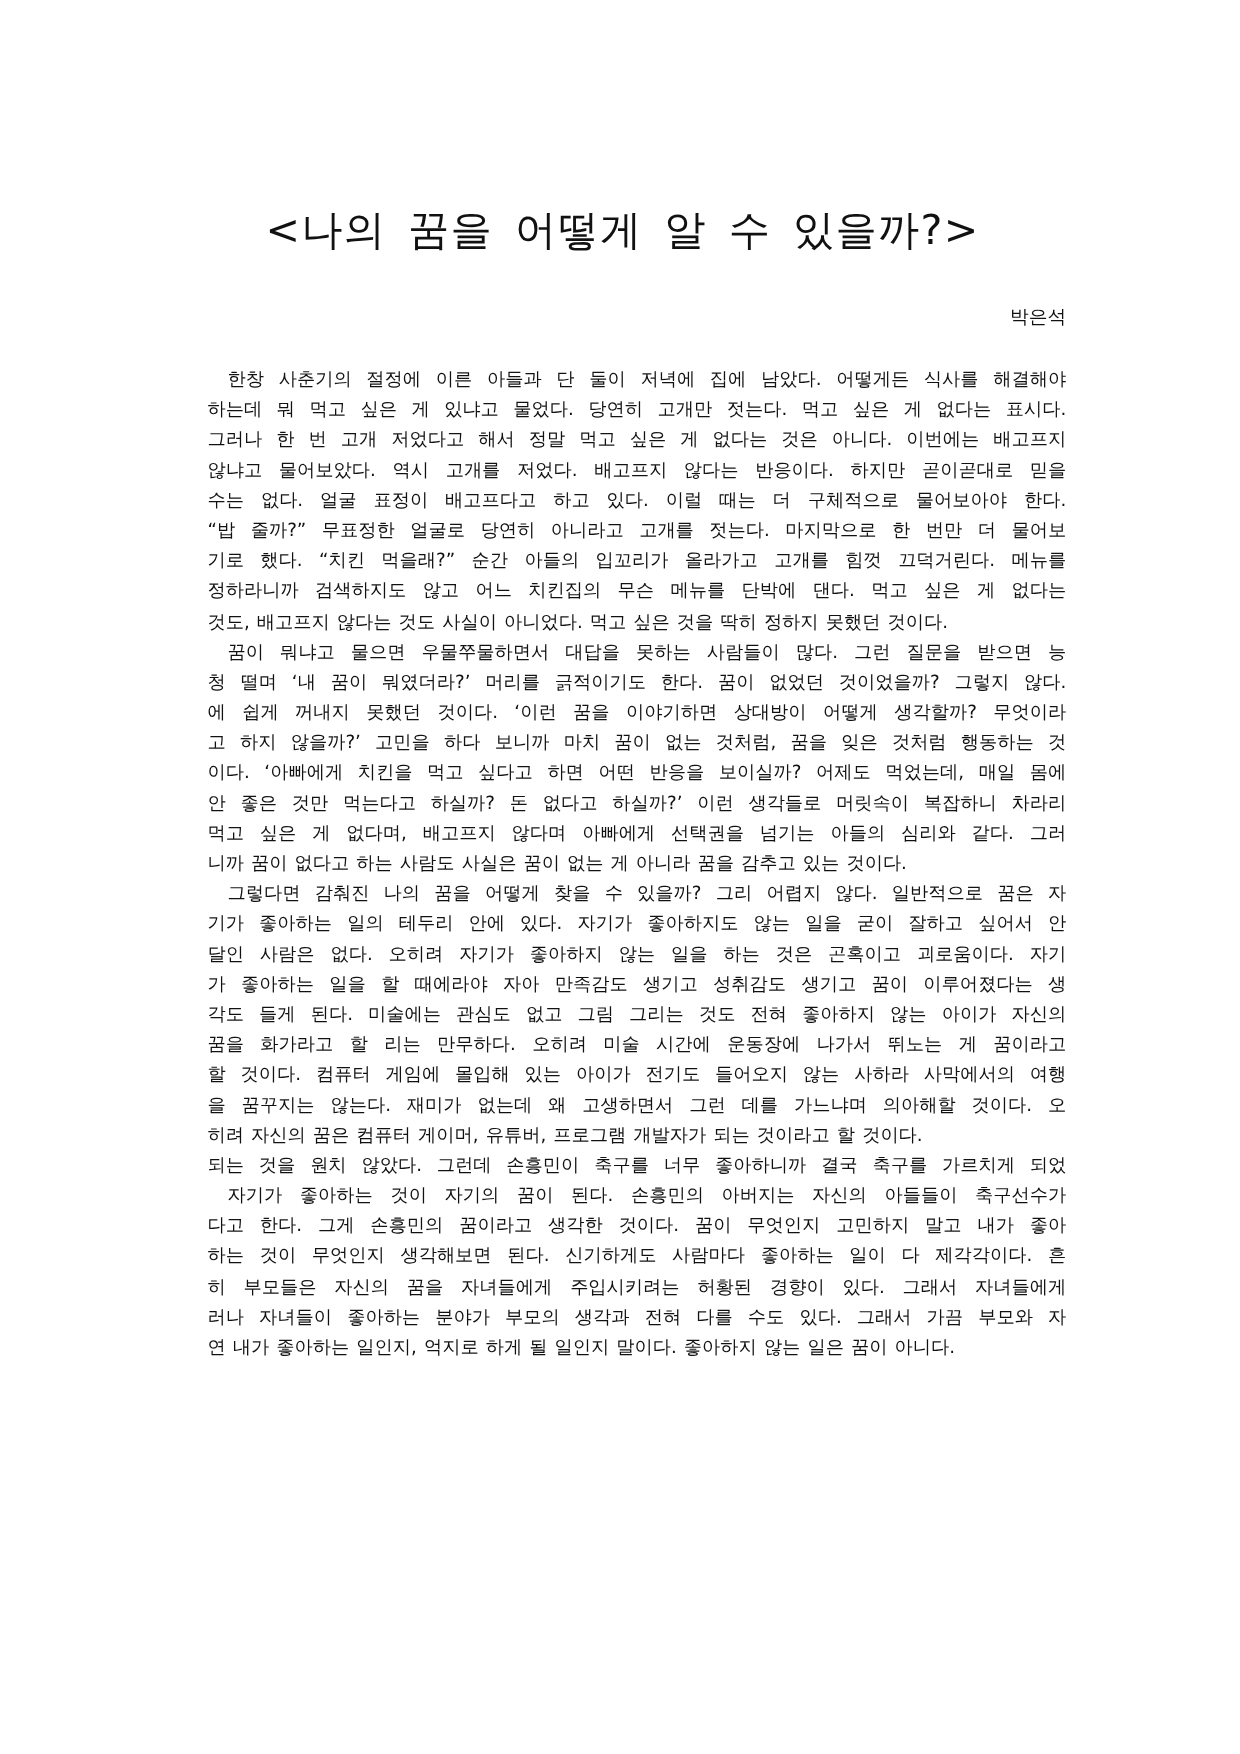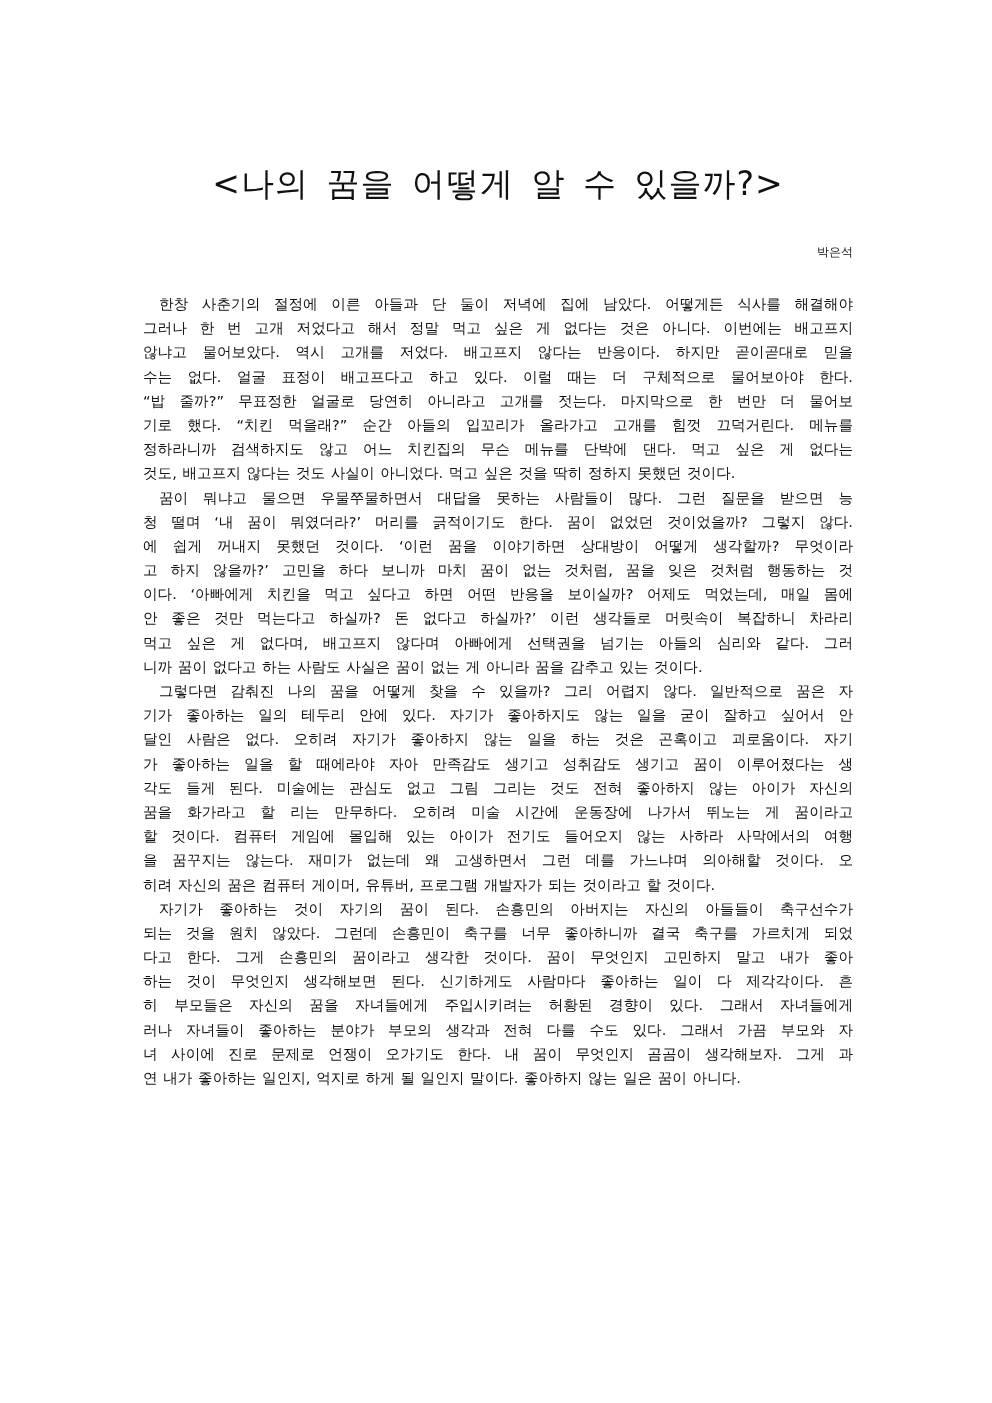--- a/index.html
+++ b/index.html
@@ -7,43 +7,45 @@
   .page {
     position: absolute; left: 143px; top: 0; width: 710px;
     font-family: "DejaVu Sans", sans-serif; color: #111;
   }
   .title {
     position: absolute; top: 162px; left: 0; width: 710px;
     text-align: center; font-size: 33px; font-weight: normal;
     letter-spacing: 1px; word-spacing: 6px; margin: 0;
   }
   .author {
-    position: absolute; top: 244px; right: 0; font-size: 12px; margin: 0;
+    position: absolute; top: 244px; right: 0; font-size: 15px; margin: 0;
   }
   .body {
     position: absolute; top: 292px; left: 0; width: 710px;
   }
   .line {
     display: block; height: 24.2px; line-height: 24.2px;
     font-size: 14.6px; white-space: nowrap;
     text-align: justify; text-align-last: justify;
     word-spacing: 1px;
+    margin-left: 23px;
   }
   .line.last { text-align-last: left; }
   .line.indent { padding-left: 16px; }
 </style>
 </head>
 <body>
 
 <div class="page">
   <h1 class="title">&lt;나의 꿈을 어떻게 알 수 있을까?&gt;</h1>
   <p class="author">박은석</p>
   <div class="body" id="doc-body">
       <div>
         <span class="line indent">한창 사춘기의 절정에 이른 아들과 단 둘이 저녁에 집에 남았다. 어떻게든 식사를 해결해야</span>
+        <span class="line">하는데 뭐 먹고 싶은 게 있냐고 물었다. 당연히 고개만 젓는다. 먹고 싶은 게 없다는 표시다.</span>
         <span class="line">그러나 한 번 고개 저었다고 해서 정말 먹고 싶은 게 없다는 것은 아니다. 이번에는 배고프지</span>
         <span class="line">않냐고 물어보았다. 역시 고개를 저었다. 배고프지 않다는 반응이다. 하지만 곧이곧대로 믿을</span>
         <span class="line">수는 없다. 얼굴 표정이 배고프다고 하고 있다. 이럴 때는 더 구체적으로 물어보아야 한다.</span>
         <span class="line">“밥 줄까?” 무표정한 얼굴로 당연히 아니라고 고개를 젓는다. 마지막으로 한 번만 더 물어보</span>
         <span class="line">기로 했다. “치킨 먹을래?” 순간 아들의 입꼬리가 올라가고 고개를 힘껏 끄덕거린다. 메뉴를</span>
         <span class="line">정하라니까 검색하지도 않고 어느 치킨집의 무슨 메뉴를 단박에 댄다. 먹고 싶은 게 없다는</span>
         <span class="line last">것도, 배고프지 않다는 것도 사실이 아니었다. 먹고 싶은 것을 딱히 정하지 못했던 것이다.</span>
       </div>
       <div>
         <span class="line indent">꿈이 뭐냐고 물으면 우물쭈물하면서 대답을 못하는 사람들이 많다. 그런 질문을 받으면 능</span>
@@ -60,23 +62,22 @@
         <span class="line">기가 좋아하는 일의 테두리 안에 있다. 자기가 좋아하지도 않는 일을 굳이 잘하고 싶어서 안</span>
         <span class="line">달인 사람은 없다. 오히려 자기가 좋아하지 않는 일을 하는 것은 곤혹이고 괴로움이다. 자기</span>
         <span class="line">가 좋아하는 일을 할 때에라야 자아 만족감도 생기고 성취감도 생기고 꿈이 이루어졌다는 생</span>
         <span class="line">각도 들게 된다. 미술에는 관심도 없고 그림 그리는 것도 전혀 좋아하지 않는 아이가 자신의</span>
         <span class="line">꿈을 화가라고 할 리는 만무하다. 오히려 미술 시간에 운동장에 나가서 뛰노는 게 꿈이라고</span>
         <span class="line">할 것이다. 컴퓨터 게임에 몰입해 있는 아이가 전기도 들어오지 않는 사하라 사막에서의 여행</span>
         <span class="line">을 꿈꾸지는 않는다. 재미가 없는데 왜 고생하면서 그런 데를 가느냐며 의아해할 것이다. 오</span>
         <span class="line last">히려 자신의 꿈은 컴퓨터 게이머, 유튜버, 프로그램 개발자가 되는 것이라고 할 것이다.</span>
       </div>
       <div>
+        <span class="line">되는 것을 원치 않았다. 그런데 손흥민이 축구를 너무 좋아하니까 결국 축구를 가르치게 되었</span>
         <span class="line indent">자기가 좋아하는 것이 자기의 꿈이 된다. 손흥민의 아버지는 자신의 아들들이 축구선수가</span>
-        <span class="line">되는 것을 원치 않았다. 그런데 손흥민이 축구를 너무 좋아하니까 결국 축구를 가르치게 되었</span>
         <span class="line">다고 한다. 그게 손흥민의 꿈이라고 생각한 것이다. 꿈이 무엇인지 고민하지 말고 내가 좋아</span>
         <span class="line">하는 것이 무엇인지 생각해보면 된다. 신기하게도 사람마다 좋아하는 일이 다 제각각이다. 흔</span>
         <span class="line">히 부모들은 자신의 꿈을 자녀들에게 주입시키려는 허황된 경향이 있다. 그래서 자녀들에게</span>
         <span class="line">러나 자녀들이 좋아하는 분야가 부모의 생각과 전혀 다를 수도 있다. 그래서 가끔 부모와 자</span>
-        <span class="line">녀 사이에 진로 문제로 언쟁이 오가기도 한다. 내 꿈이 무엇인지 곰곰이 생각해보자. 그게 과</span>
         <span class="line last">연 내가 좋아하는 일인지, 억지로 하게 될 일인지 말이다. 좋아하지 않는 일은 꿈이 아니다.</span>
       </div>
     </div>
 </div>
 
 </body></html>

